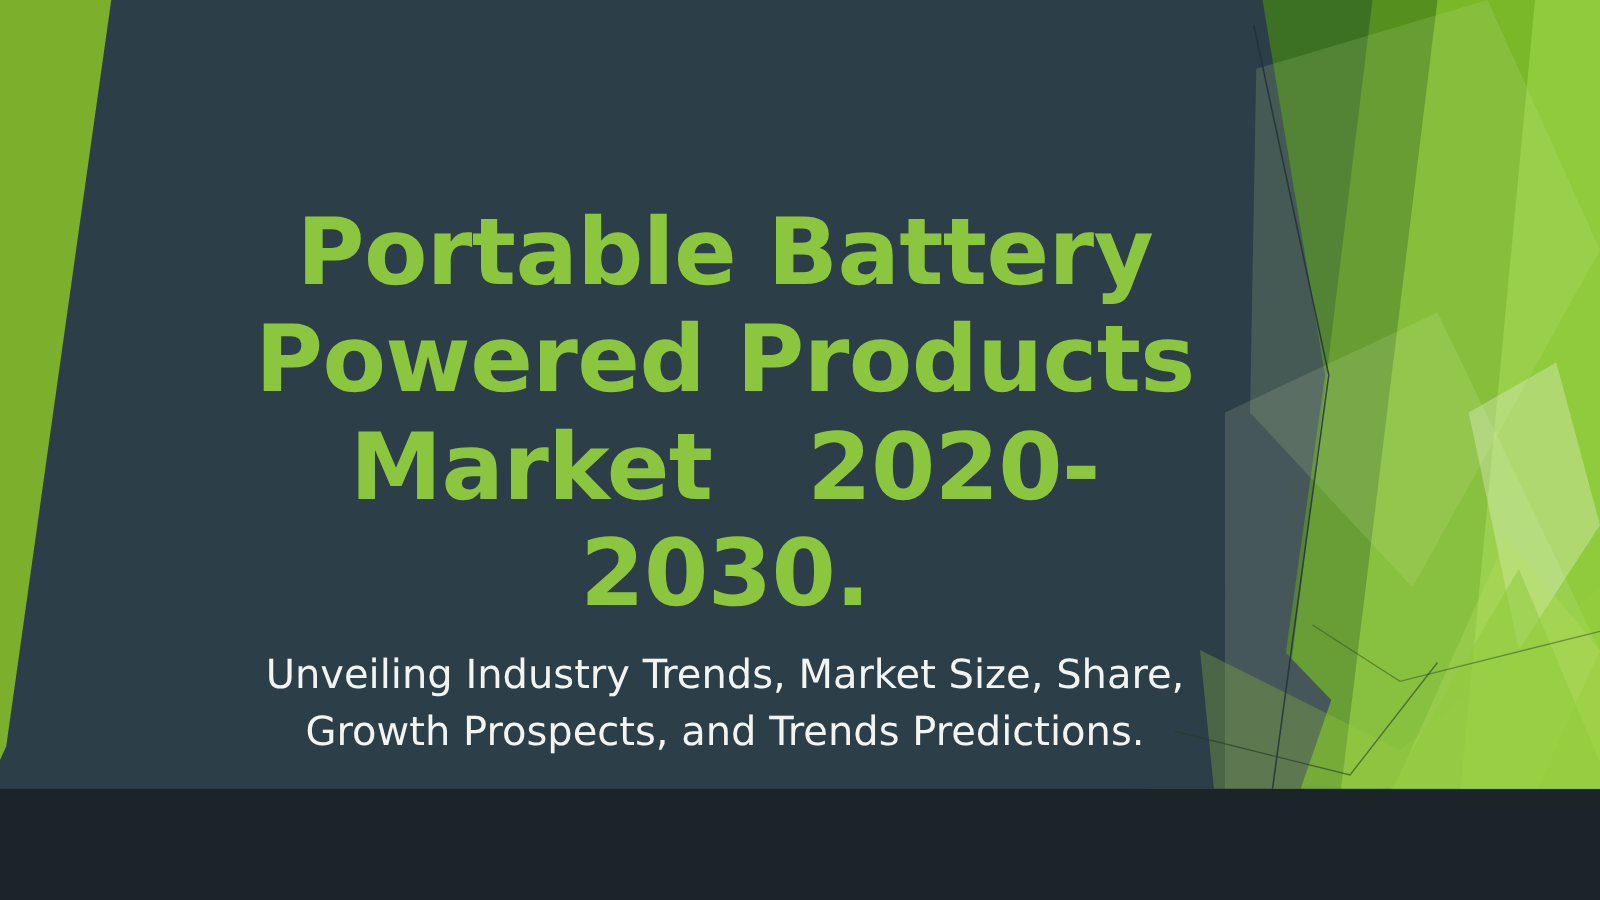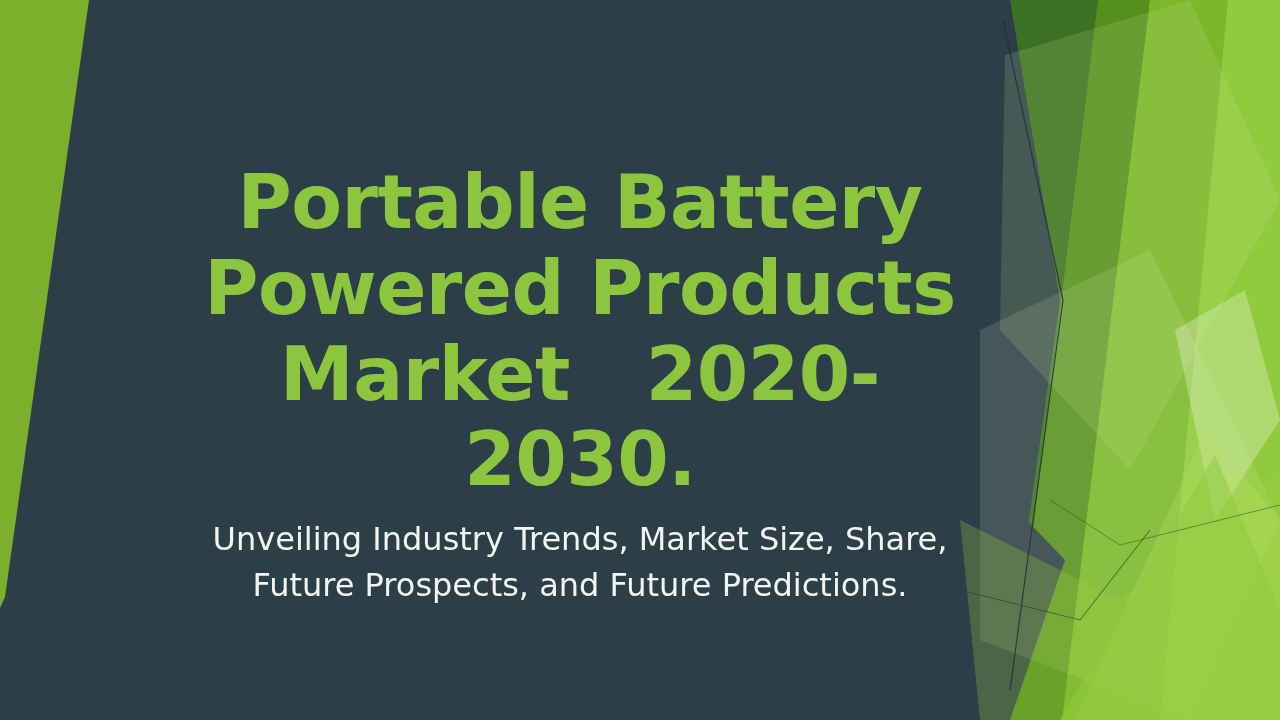--- a/index.html
+++ b/index.html
@@ -3,21 +3,21 @@
 <meta charset="utf-8">
 <style>
   html, body {
     margin: 0;
     padding: 0;
     background: #1b2429;
   }
   #slide {
     position: relative;
     width: 1280px;
-    height: 720px;
+    height: 631px;
     overflow: hidden;
     background: #2c3e48;
     font-family: "DejaVu Sans", sans-serif;
   }
   #bg-art {
     position: absolute;
     inset: 0;
     width: 1280px;
     height: 720px;
     display: block;
@@ -84,16 +84,16 @@
       <polygon points="1060,720 1215,455 1280,610 1280,720" fill="#8fcb3c" opacity="0.55"></polygon>
 
       <polyline points="1003,20 1063,300 1010,690" fill="none" stroke="#223038" stroke-width="1.2" opacity="0.85"></polyline>
       <polyline points="940,585 1080,620 1150,530" fill="none" stroke="#2a3a2a" stroke-width="1.1" opacity="0.6"></polyline>
       <polyline points="1050,500 1120,545 1280,505" fill="none" stroke="#33482a" stroke-width="1" opacity="0.5"></polyline>
     </g>
   </svg>
 
   <div id="text-block">
     <h1 id="slide-title">Portable Battery Powered Products Market   2020-2030.</h1>
-    <p id="slide-subtitle">Unveiling Industry Trends, Market Size, Share, Future Prospects, and Future Predictions.</p>
+    <p id="slide-subtitle">Unveiling Industry Trends, Market Size, Share, Growth Prospects, and Trends Predictions.</p>
   </div>
 
 </div>
 
 </body></html>

